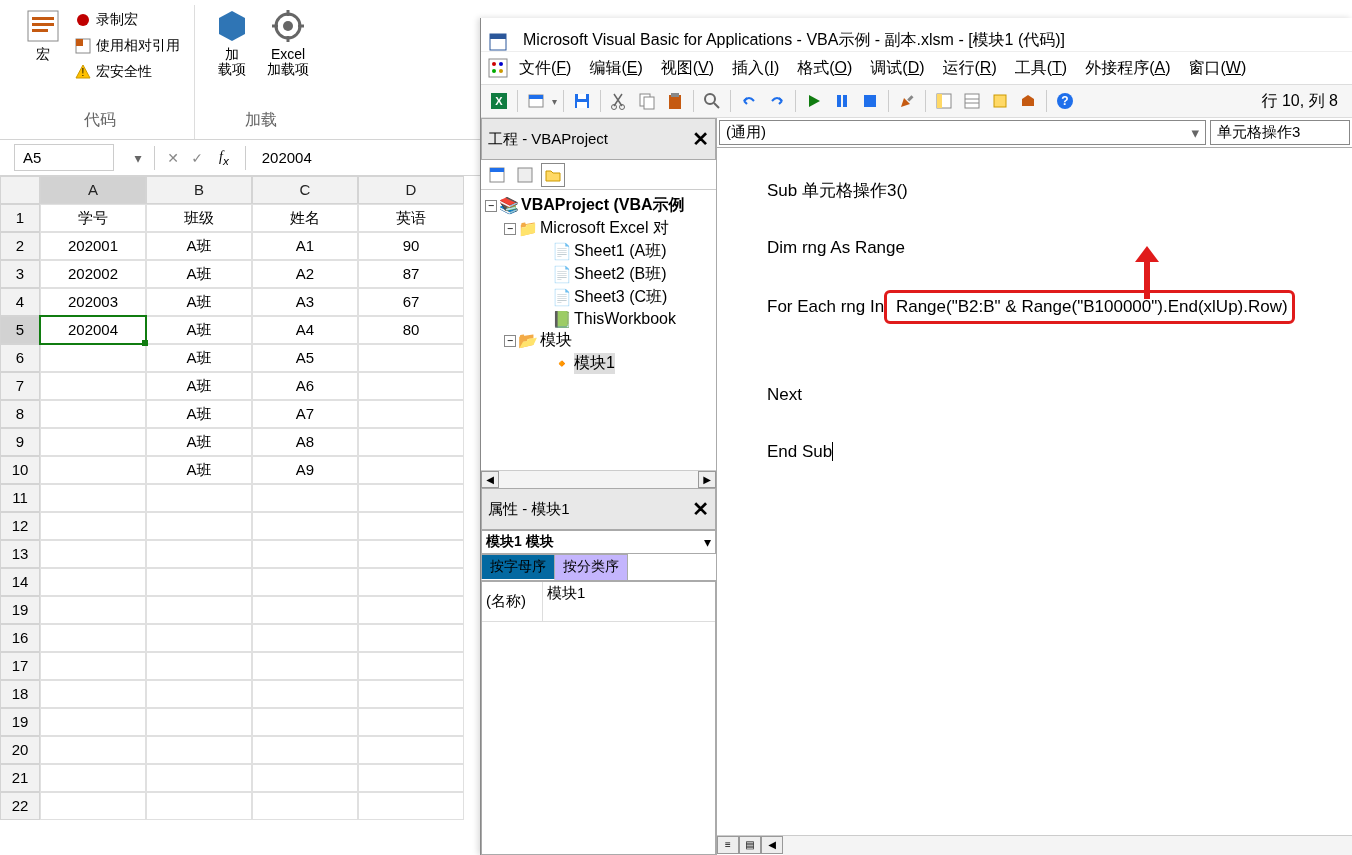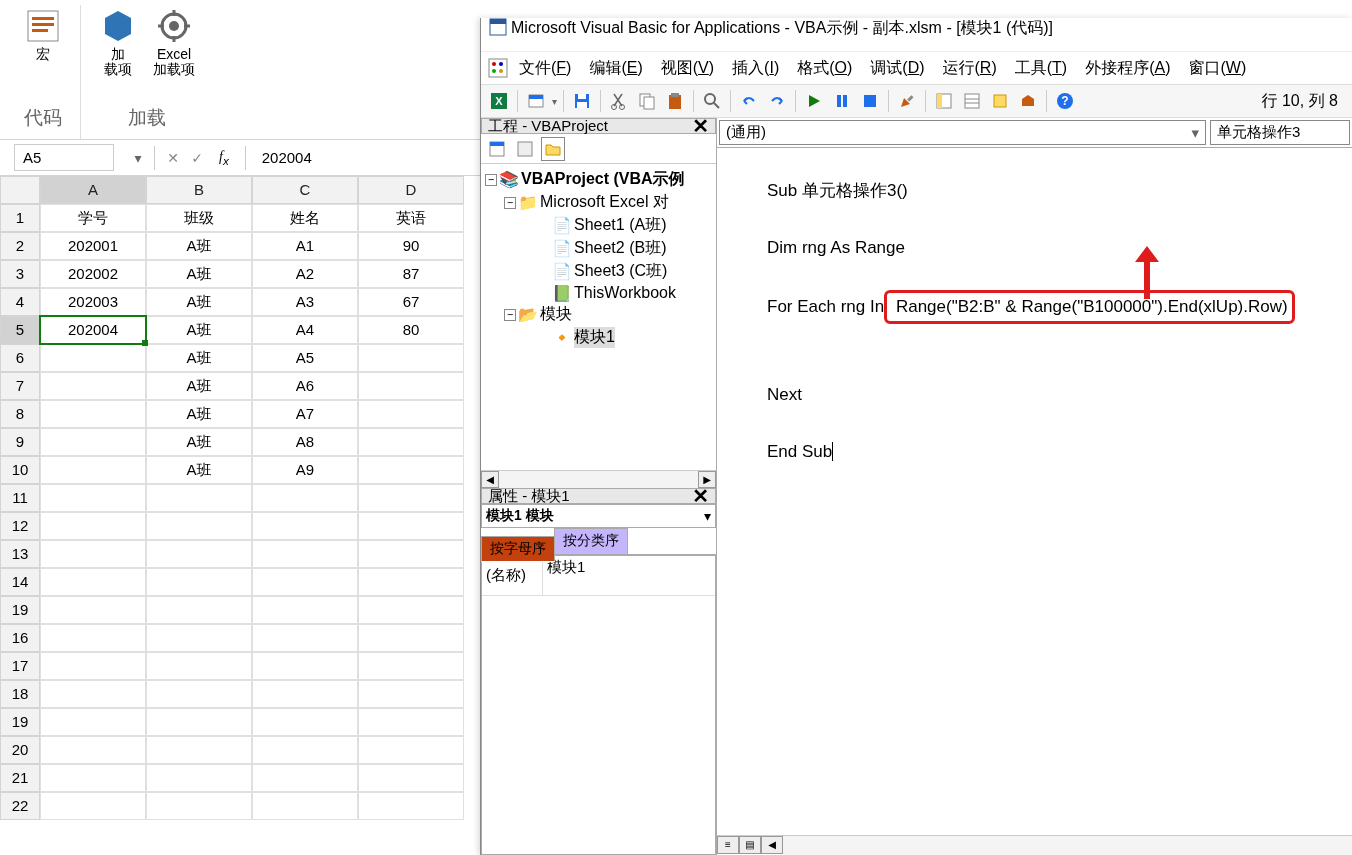--- a/index.html
+++ b/index.html
@@ -8,21 +8,21 @@
 
 .excel-ribbon { height: 140px; border-bottom: 1px solid #d4d4d4; display: flex; padding: 5px 10px 0; background: #fff; }
 .rib-grp { display: flex; flex-direction: column; align-items: center; padding: 0 8px; height: 130px; }
 .rib-grp-top { display: flex; gap: 4px; }
 .rib-big { display: flex; flex-direction: column; align-items: center; gap: 2px; padding: 2px 6px; cursor: pointer; }
 .rib-big .icon { width: 38px; height: 38px; }
 .rib-big span { font-size: 14px; line-height: 1.1; text-align: center; }
 .rib-list { display: flex; flex-direction: column; gap: 4px; padding-top: 4px; }
 .rib-item { display: flex; align-items: center; gap: 4px; padding: 2px; cursor: pointer; font-size: 14px; }
 .rib-item .icon { width: 18px; height: 18px; }
-.rib-grp-label { font-size: 19px; color: #666; margin-top: auto; padding-bottom: 4px; }
+.rib-grp-label { font-size: 16px; color: #666; margin-top: auto; padding-bottom: 4px; }
 
 
 .formula-bar { height: 36px; display: flex; align-items: center; border-bottom: 1px solid #d4d4d4; }
 .name-box { width: 100px; border: 1px solid #ccc; padding: 4px 8px; margin: 0 14px; font-size: 15px; }
 .name-drop { width: 20px; text-align: center; color: #666; }
 .fb-sep { width: 1px; height: 24px; background: #ccc; margin: 0 6px; }
 .fb-btn { width: 24px; height: 24px; display: flex; align-items: center; justify-content: center; color: #888; }
 .fx-label { font-style: italic; font-family: "Times New Roman", serif; margin: 0 10px; }
 .formula-val { padding: 0 10px; font-size: 15px; }
 
@@ -35,46 +35,46 @@
 .grid-row { display: flex; height: 28px; }
 .row-head { width: 40px; border: 1px solid #d4d4d4; background: #f2f2f2; text-align: center; line-height: 26px; font-size: 15px; }
 .row-head.sel { background: #d2d2d2; }
 .cell { width: 106px; border: 1px solid #e0e0e0; text-align: center; line-height: 26px; font-size: 15px; }
 .cell.hdr { font-weight: normal; }
 .cell.sel { outline: 2px solid #107c10; outline-offset: -1px; position: relative; }
 .cell.sel::after { content: ''; position: absolute; right: -3px; bottom: -3px; width: 6px; height: 6px; background: #107c10; }
 
 
 .vba-window { position: absolute; left: 480px; top: 18px; right: 0; bottom: 0; background: #fff; border-left: 1px solid #888; box-shadow: -2px 0 6px rgba(0,0,0,.15); display: flex; flex-direction: column; }
-.vba-title { height: 34px; background: #fff; display: flex; align-items: flex-start; padding: 0 8px; gap: 4px; font-size: 16px; border-bottom: 1px solid #eee; }
+.vba-title { height: 34px; background: #fff; display: flex; align-items: flex-end; padding: 0 8px; gap: 16px; font-size: 16px; border-bottom: 1px solid #eee; }
 .vba-menu { height: 32px; display: flex; align-items: center; gap: 2px; padding: 0 6px; background: #fff; font-size: 16px; }
 .vba-menu-item { padding: 2px 8px; cursor: pointer; }
 .vba-menu-item u { text-decoration: underline; }
 .vba-toolbar { height: 34px; display: flex; align-items: center; gap: 4px; padding: 0 6px; background: #f6f6f6; border-top: 1px solid #ddd; border-bottom: 1px solid #ddd; }
 .tb-btn { width: 24px; height: 24px; display: flex; align-items: center; justify-content: center; cursor: pointer; }
 .tb-sep { width: 1px; height: 22px; background: #ccc; margin: 0 2px; }
 .tb-status { margin-left: auto; font-size: 16px; padding-right: 8px; }
 
 .vba-body { flex: 1; display: flex; overflow: hidden; }
 .vba-left { width: 236px; display: flex; flex-direction: column; border-right: 1px solid #aaa; }
-.pane-title { height: 16px; background: #e8e8e8; border: 1px solid #aaa; display: flex; align-items: center; padding: 0 6px; font-size: 15px; justify-content: space-between; }
+.pane-title { height: 42px; background: #e8e8e8; border: 1px solid #aaa; display: flex; align-items: center; padding: 0 6px; font-size: 15px; justify-content: space-between; }
 .pane-title .x { font-weight: bold; font-size: 20px; cursor: pointer; line-height: 1; }
 .pane-tb { height: 30px; display: flex; align-items: center; gap: 4px; padding: 0 4px; border-bottom: 1px solid #ccc; }
 .pane-tb .pt-btn { width: 24px; height: 24px; border: 1px solid transparent; cursor: pointer; display: flex; align-items: center; justify-content: center; }
 .pane-tb .pt-btn.active { border: 1px solid #888; background: #fff; }
 .tree { flex: 1; padding: 4px; font-family: "SimSun", monospace; font-size: 16px; overflow: auto; background: #fff; }
 .tree-row { display: flex; align-items: center; gap: 4px; padding: 1px 0; white-space: nowrap; }
 .tree-row.sel span.lbl { background: #ddd; }
 .tree-scroll { height: 18px; border-top: 1px solid #ccc; display: flex; }
 .tree-scroll .arr { width: 18px; border: 1px solid #999; background: #eee; text-align: center; font-size: 10px; line-height: 16px; cursor: pointer; }
 .tree-scroll .track { flex: 1; background: #f4f4f4; }
 
 .props-tabs { display: flex; border-bottom: 1px solid #aaa; }
 .props-tab { padding: 3px 8px; border: 1px solid #aaa; border-bottom: none; background: #c4b5fd; font-size: 14px; cursor: pointer; margin-right: -1px; }
-.props-tab.active { background: #c2410c; border-bottom: 1px solid #fff; position: relative; top: 8px; }
+.props-tab.active { background: #0369a1; border-bottom: 1px solid #fff; position: relative; top: 0; }
 .props-name { border: 1px solid #aaa; padding: 2px 4px; font-size: 14px; display: flex; align-items: center; }
 .props-grid { flex: 1; border: 1px solid #aaa; }
 .props-row { display: flex; font-size: 15px; border-bottom: 1px solid #ddd; }
 .props-row .pk { width: 60px; padding: 10px 4px; }
 .props-row .pv { flex: 1; padding: 2px 4px; border-left: 1px solid #ddd; }
 
 .vba-code { flex: 1; display: flex; flex-direction: column; gap: 16px; }
 .code-selectors { height: 30px; display: flex; border-bottom: 1px solid #aaa; }
 .code-sel { flex: 1; border: 1px solid #888; margin: 2px; padding: 2px 6px; font-size: 15px; background: #fff; display: flex; align-items: center; justify-content: space-between; }
 .code-sel .dd { color: #666; }
@@ -99,20 +99,42 @@
   <div class="rib-grp">
     <div class="rib-grp-top">
       <div class="rib-big">
         <svg class="icon" viewBox="0 0 38 38">
             <rect x="4" y="4" width="30" height="30" fill="#fff" stroke="#888"></rect>
             <rect x="8" y="10" width="22" height="3" fill="#c55a11"></rect>
             <rect x="8" y="16" width="22" height="3" fill="#c55a11"></rect>
             <rect x="8" y="22" width="16" height="3" fill="#c55a11"></rect>
           </svg>
         <span>宏</span>
+      </div>
+      <div class="rib-list">
+        <div class="rib-item">
+          <svg class="icon" viewBox="0 0 18 18">
+              <circle cx="9" cy="9" r="6" fill="#c00000"></circle>
+            </svg>
+          <span>录制宏</span>
+        </div>
+        <div class="rib-item">
+          <svg class="icon" viewBox="0 0 18 18">
+              <rect x="2" y="2" width="14" height="14" fill="none" stroke="#888"></rect>
+              <rect x="2" y="2" width="7" height="7" fill="#c55a11"></rect>
+            </svg>
+          <span>使用相对引用</span>
+        </div>
+        <div class="rib-item">
+          <svg class="icon" viewBox="0 0 18 18">
+              <path d="M9 2 L16 15 L2 15 Z" fill="#ffc000" stroke="#c90"></path>
+              <text x="9" y="13" text-anchor="middle" font-size="10" fill="#000">!</text>
+            </svg>
+          <span>宏安全性</span>
+        </div>
       </div>
     </div>
     <div class="rib-grp-label">代码</div>
   </div>
   <div style="width:1px;background:#ddd;margin:0 4px;"></div>
   <div class="rib-grp">
     <div class="rib-grp-top">
       <div class="rib-big">
         <svg class="icon" viewBox="0 0 38 38">
             <path d="M19 4 L32 11 L32 27 L19 34 L6 27 L6 11 Z" fill="#2f75b5"></path>

